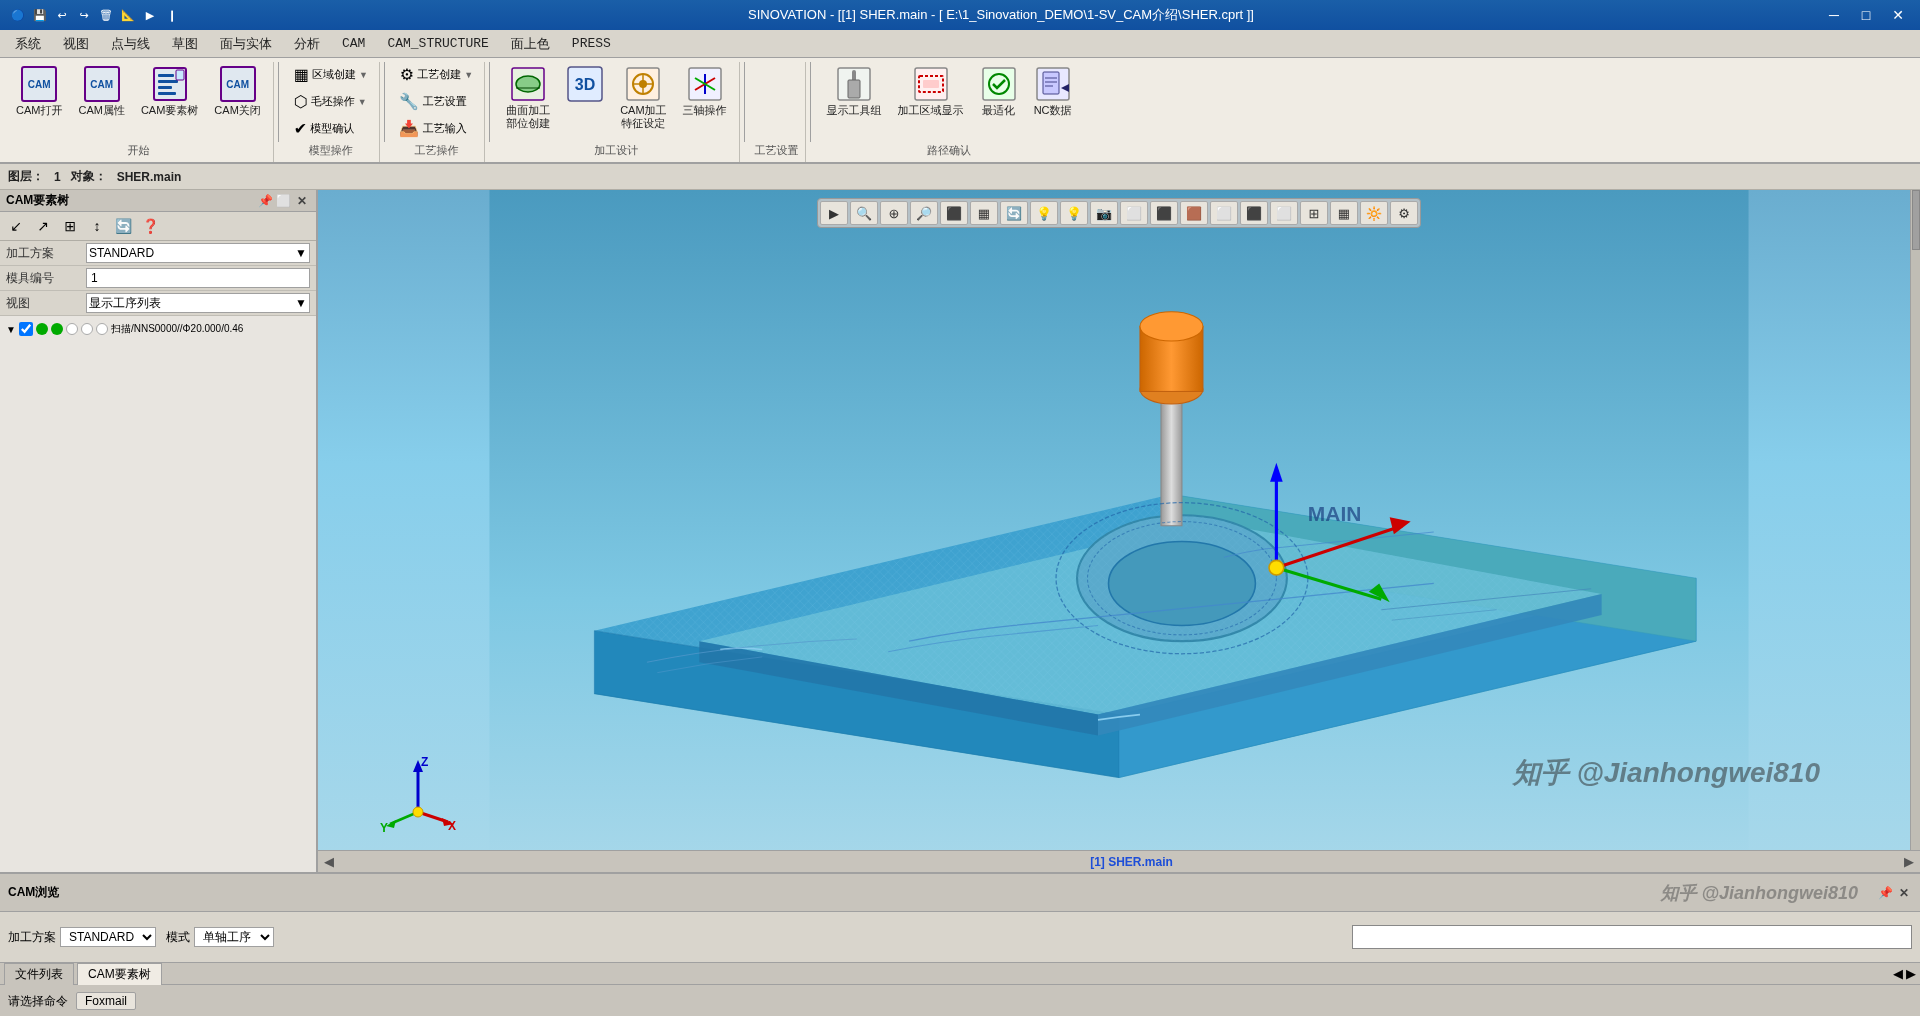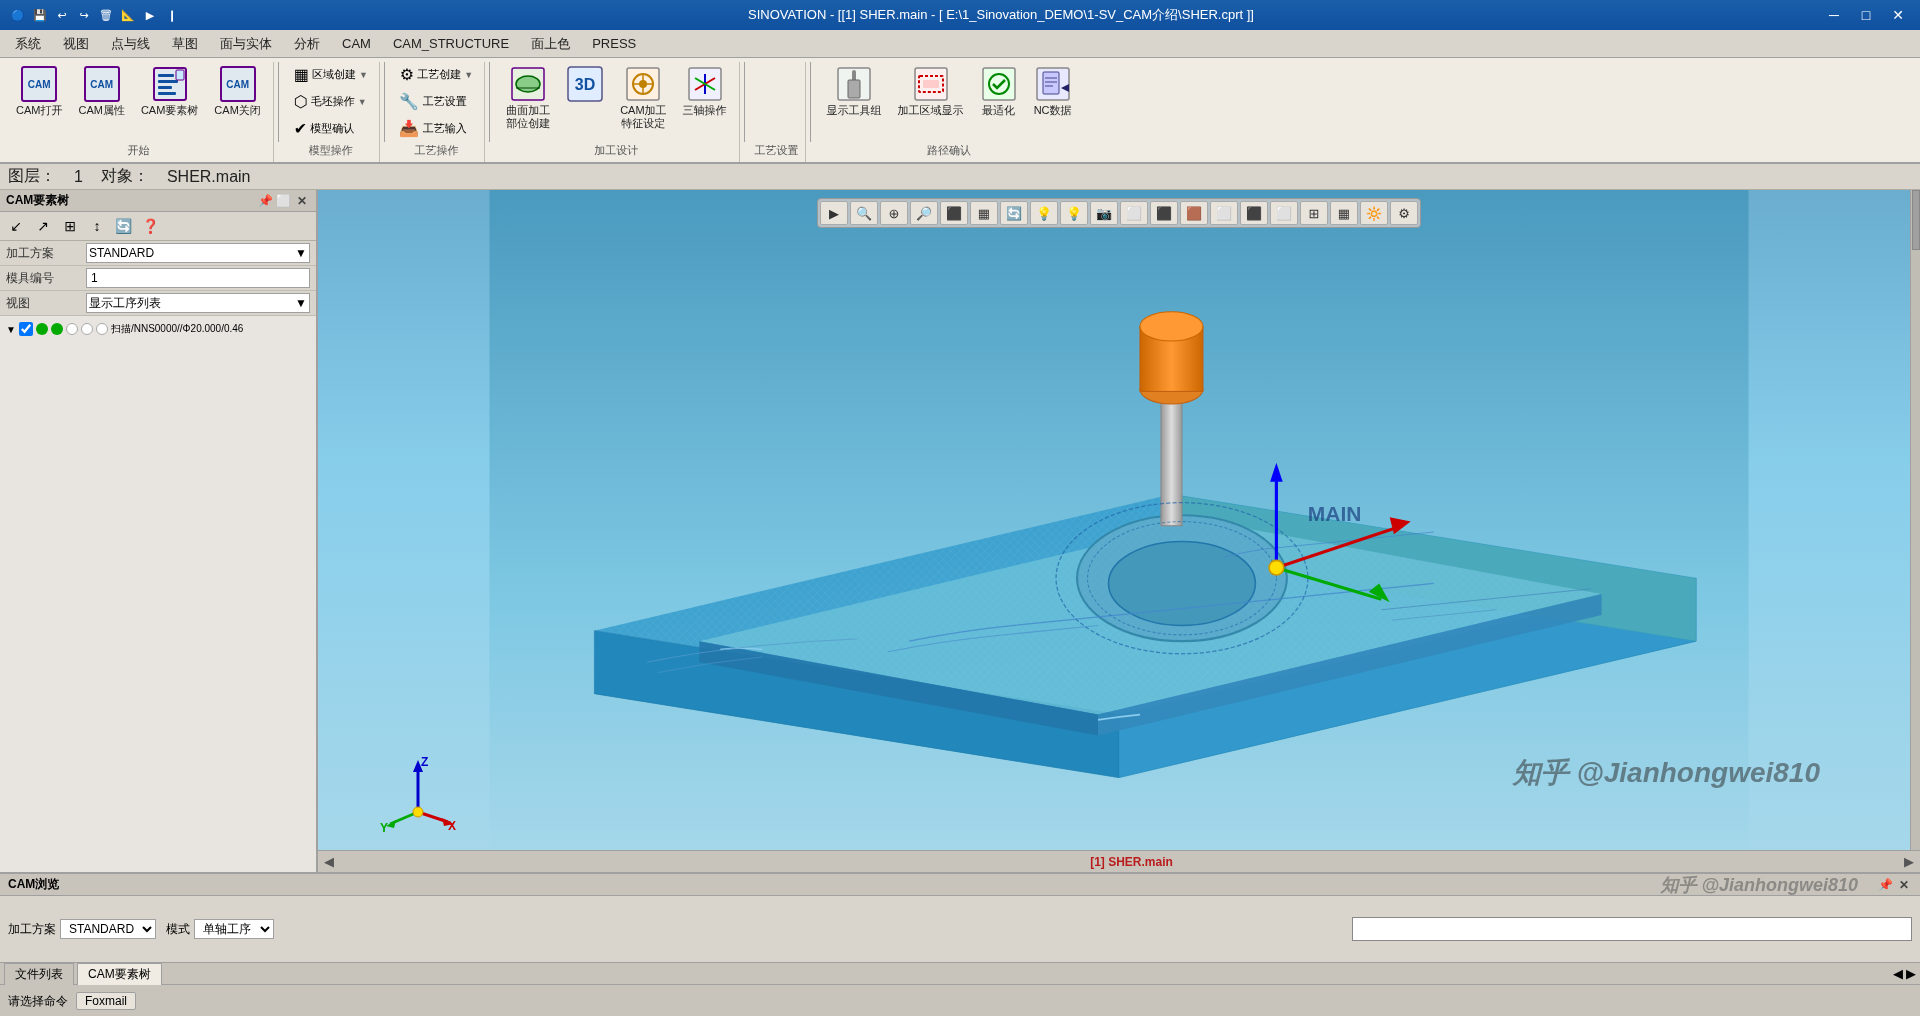--- a/index.html
+++ b/index.html
@@ -25,20 +25,21 @@
     .qa-icon { width: 20px; height: 20px; display: flex; align-items: center; justify-content: center; font-size: 11px; color: white; cursor: pointer; }
 
     
     #menubar {
       height: 28px;
       background: #d9d5cc;
       display: flex;
       align-items: center;
       border-bottom: 1px solid #a0a0a0;
       padding: 0 4px;
+      font-family: Liberation Mono, monospace;
     }
     .menu-item {
       padding: 3px 10px;
       font-size: 13px;
       cursor: pointer;
       color: #222;
       border: 1px solid transparent;
     }
 
     
@@ -121,23 +122,24 @@
     .dropdown-arrow { font-size: 9px; color: #666; }
 
     
     #infobar {
       height: 26px;
       background: #d9d5cc;
       border-bottom: 1px solid #b0ada5;
       display: flex;
       align-items: center;
       padding: 0 8px;
-      font-size: 16px;
+      font-size: 12px;
       color: #222;
-      gap: 18px;
+      gap: 10px;
+      font-weight: bold;
     }
 
     
     #main-layout {
       display: flex;
       height: calc(1016px - 30px - 28px - 110px - 26px - 30px - 28px);
       
     }
 
     
@@ -282,33 +284,33 @@
       left: 0;
       right: 0;
       height: 22px;
       background: #c8c4bc;
       border-top: 1px solid #a0a0a0;
       display: flex;
       align-items: center;
       padding: 0 6px;
       justify-content: space-between;
     }
-    .vp-tab { font-size: 12px; font-weight: bold; color: #b91c1c; margin-left: 25px; }
+    .vp-tab { font-size: 12px; font-weight: bold; color: #1d4ed8; margin-left: 25px; }
     .vp-tab-arrows { display: flex; gap: 4px; color: #555; font-size: 13px; cursor: pointer; }
 
     
     #bottom-panel {
       height: 90px;
       background: #d9d5cc;
       border-top: 2px solid #a0a0a0;
       display: flex;
       flex-direction: column;
     }
     #bottom-panel-header {
-      height: 22px;
+      height: 38px;
       background: #c8c4bc;
       border-bottom: 1px solid #a0a0a0;
       display: flex;
       align-items: center;
       padding: 0 8px;
       font-size: 12px;
       font-weight: bold;
       gap: 20px;
       justify-content: space-between;
     }

